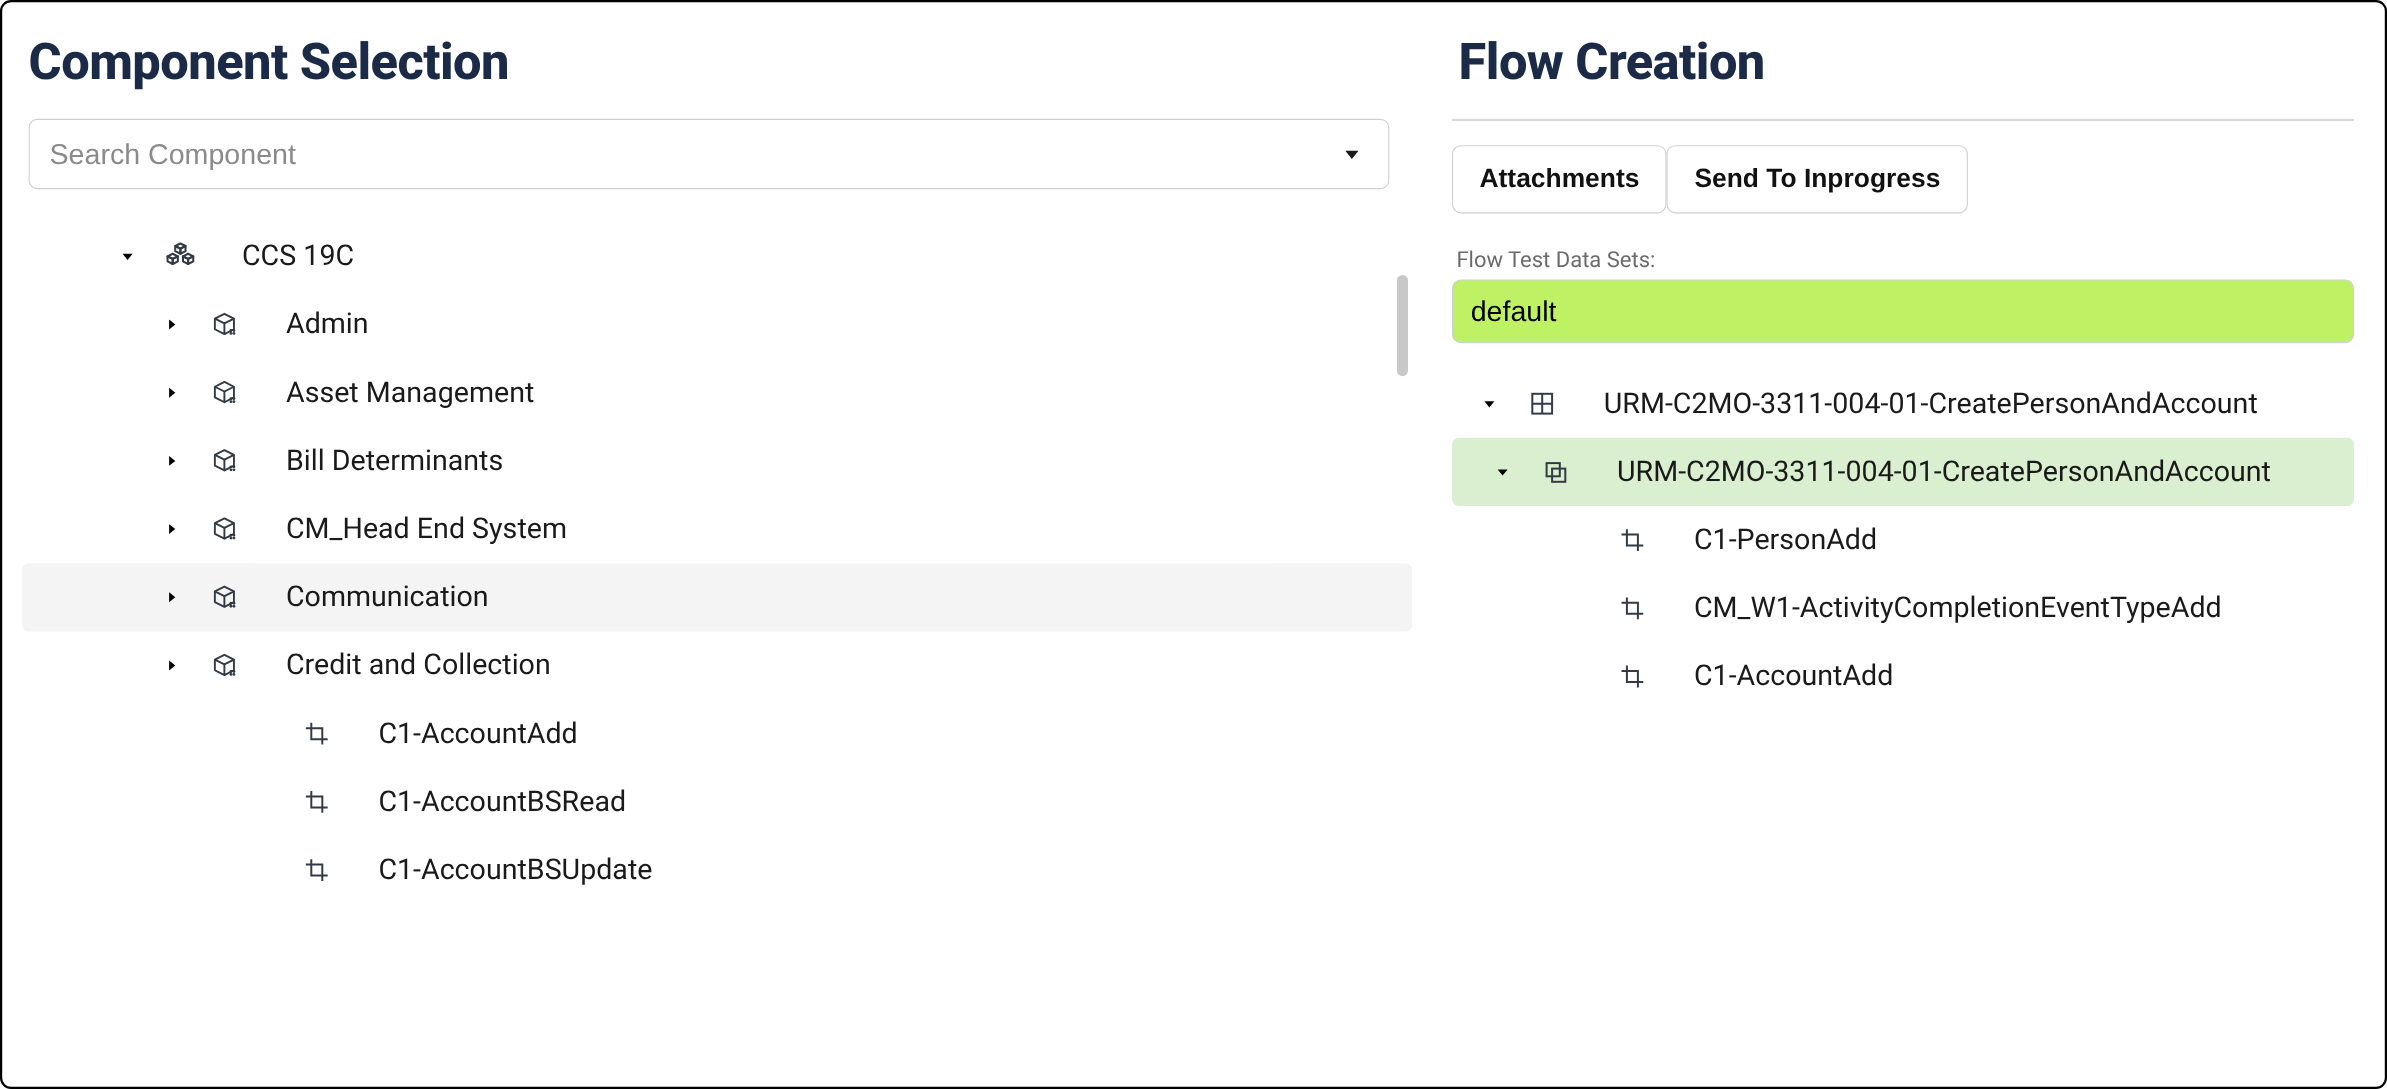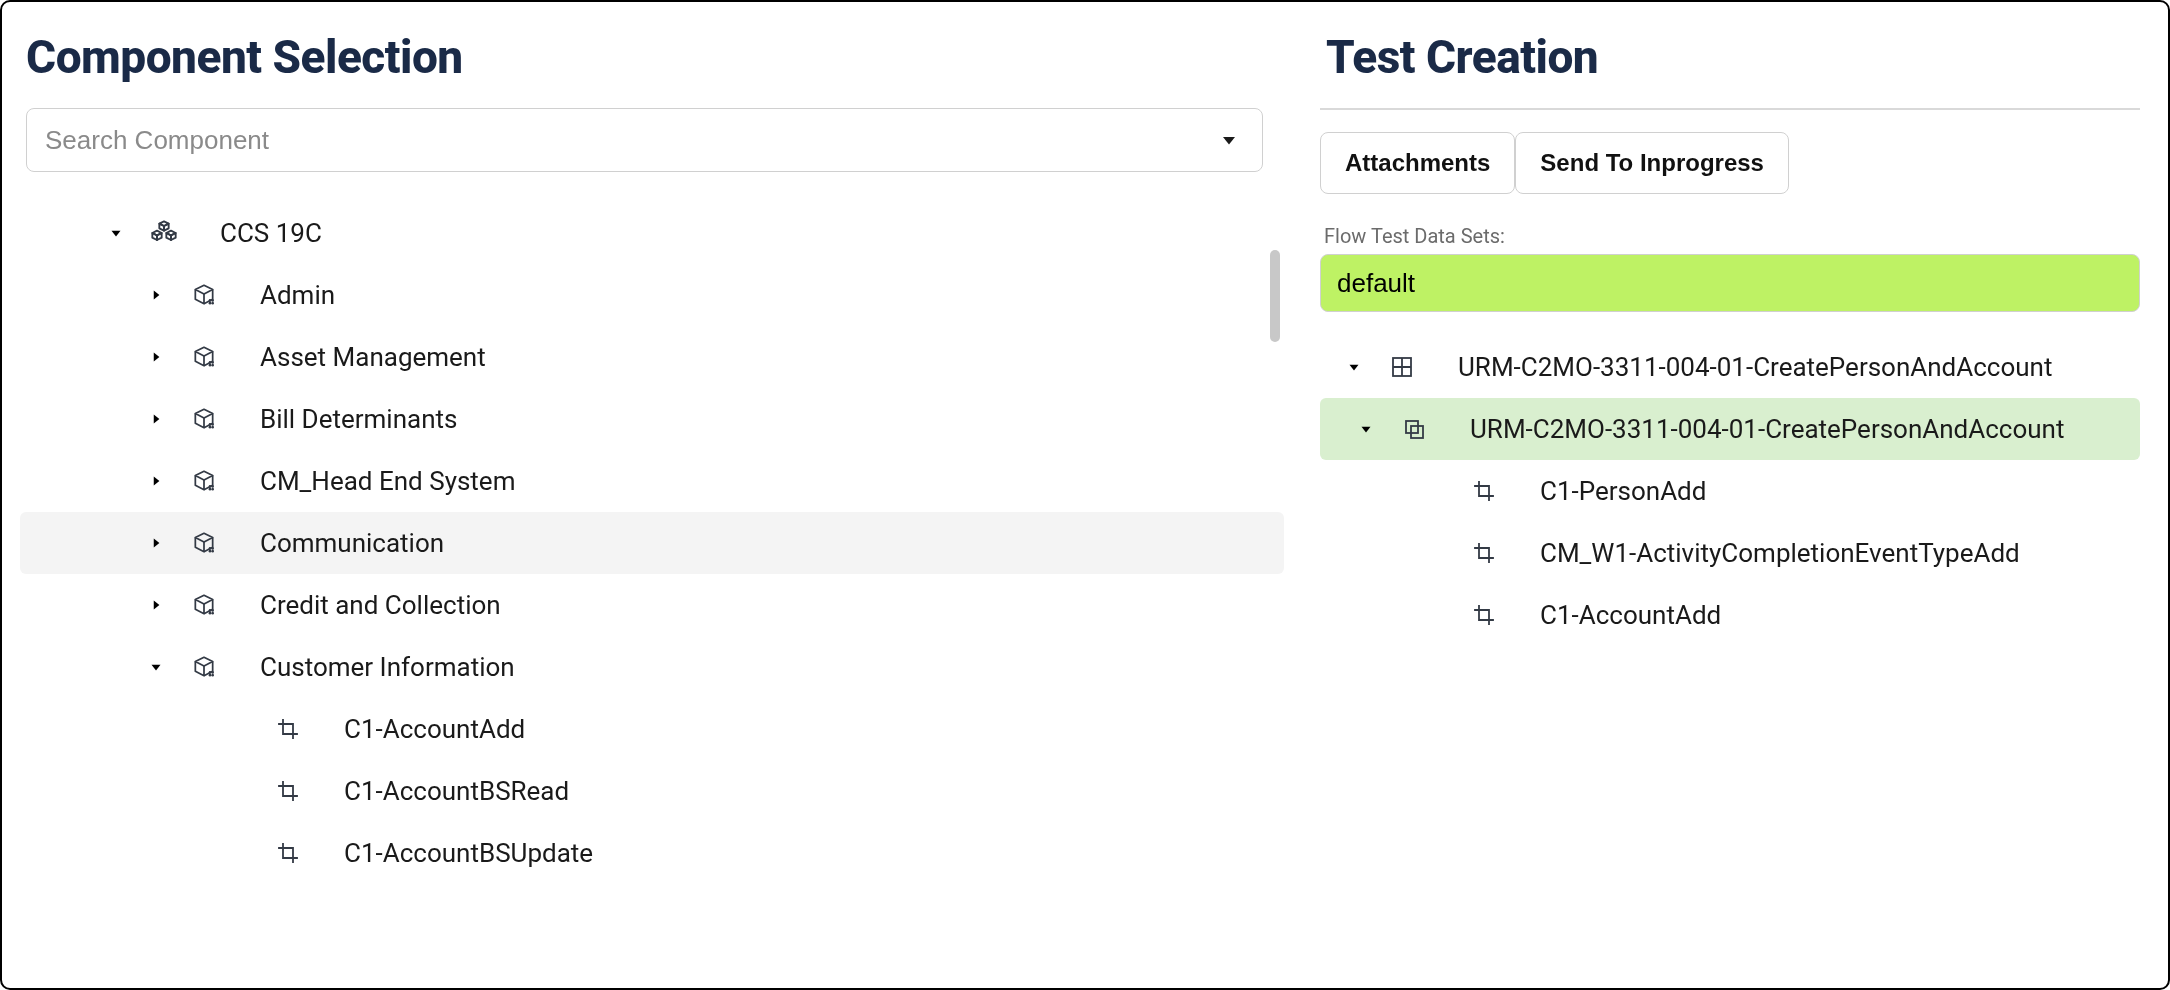--- a/index.html
+++ b/index.html
@@ -363,33 +363,20 @@
               </svg>
           </span>
           <span class="icon">
             <svg width="26" height="26" viewBox="0 0 24 24">
                 <use href="#i-package"></use>
               </svg>
           </span>
           <span class="label">Credit and Collection</span>
         </div>
 
-        <div class="tree-row lvl-1">
-          <span class="arrow">
-            <svg width="18" height="18" viewBox="0 0 16 16">
-                <use href="#i-caret-down"></use>
-              </svg>
-          </span>
-          <span class="icon">
-            <svg width="26" height="26" viewBox="0 0 24 24">
-                <use href="#i-package"></use>
-              </svg>
-          </span>
-          <span class="label">Customer Information</span>
-        </div>
 
         <div class="tree-row lvl-2">
           <span class="arrow-spacer"></span>
           <span class="icon">
             <svg width="24" height="24" viewBox="0 0 24 24">
                 <use href="#i-component"></use>
               </svg>
           </span>
           <span class="label">C1-AccountAdd</span>
         </div>
@@ -413,21 +400,21 @@
           </span>
           <span class="label">C1-AccountBSUpdate</span>
         </div>
 
 
       </div>
     </div>
   </div>
 
   <div class="panel panel-right">
-    <div class="heading">Test Creation</div>
+    <div class="heading">Flow Creation</div>
     <hr class="rule">
 
     <div class="btn-row">
       <button class="btn">Attachments</button>
       <button class="btn">Send To Inprogress</button>
     </div>
 
     <div class="field-label">Flow Test Data Sets:</div>
     <input class="text-field" type="text" value="default" style="">
 

